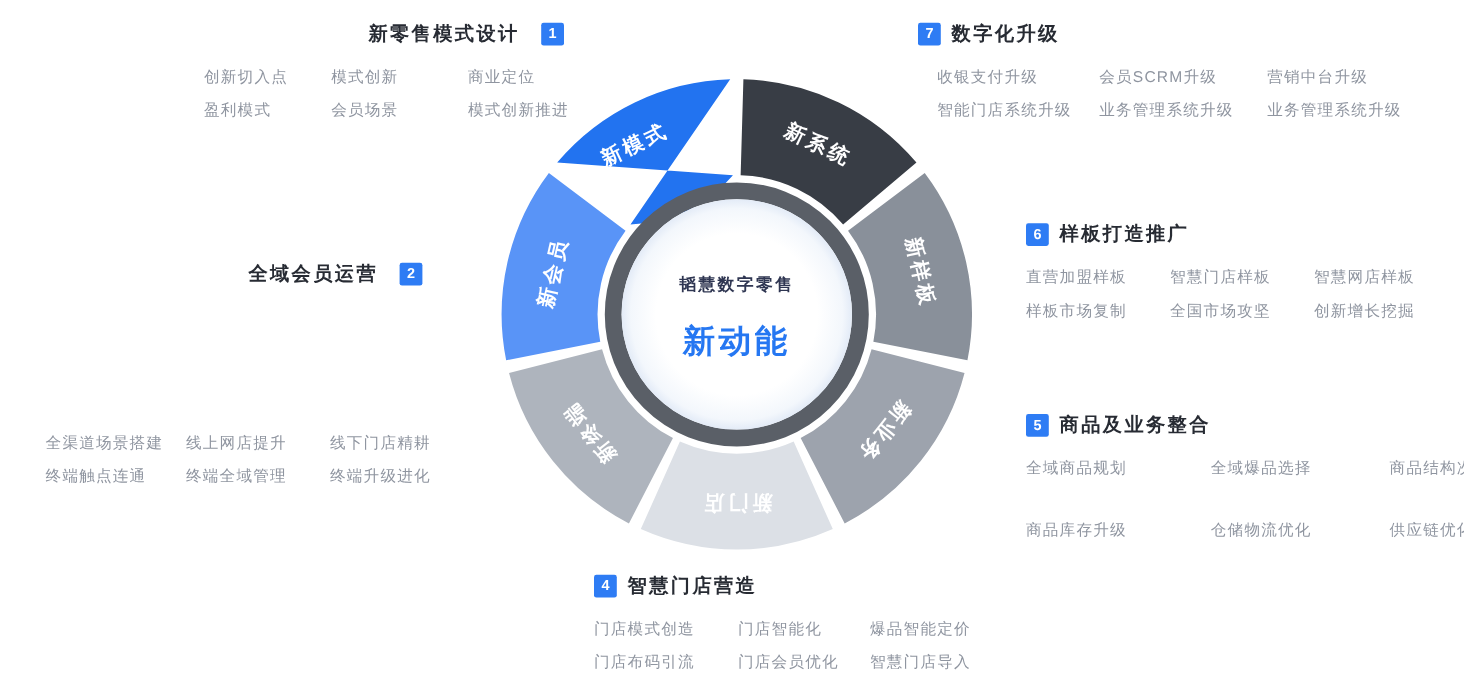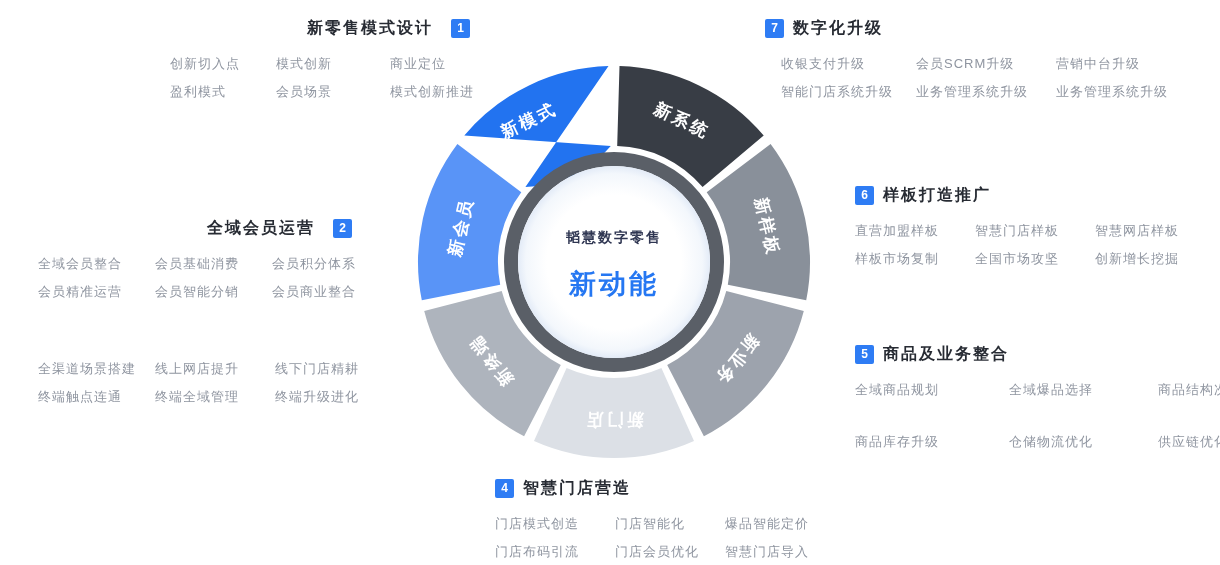--- a/index.html
+++ b/index.html
@@ -56,28 +56,20 @@
       <span class="item">盈利模式</span>
       <span class="item">会员场景</span>
       <span class="item">模式创新推进</span>
     </div>
   </div>
 
   <div class="group g2">
     <div class="group-title right">
       <span class="title-text">全域会员运营</span>
       <span class="badge">2</span>
-    </div>
-    <div class="items">
-      <span class="item">全域会员整合</span>
-      <span class="item">会员基础消费</span>
-      <span class="item">会员积分体系</span>
-      <span class="item">会员精准运营</span>
-      <span class="item">会员智能分销</span>
-      <span class="item">会员商业整合</span>
     </div>
   </div>
 
   <div class="group g3">
     <div class="items">
       <span class="item">全渠道场景搭建</span>
       <span class="item">线上网店提升</span>
       <span class="item">线下门店精耕</span>
       <span class="item">终端触点连通</span>
       <span class="item">终端全域管理</span>

